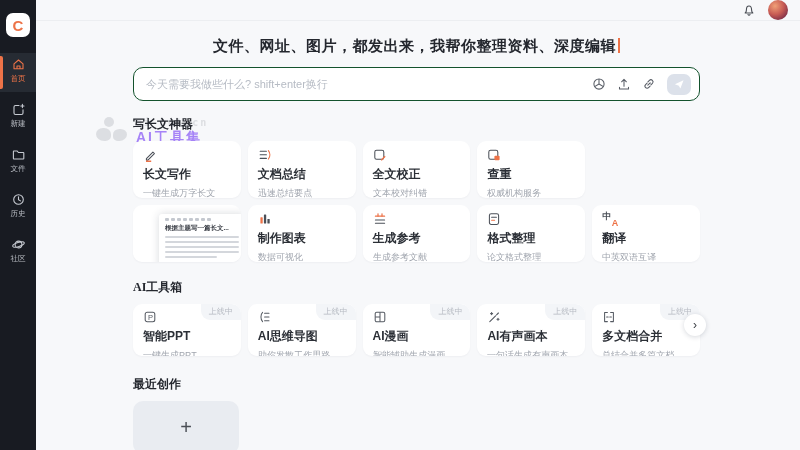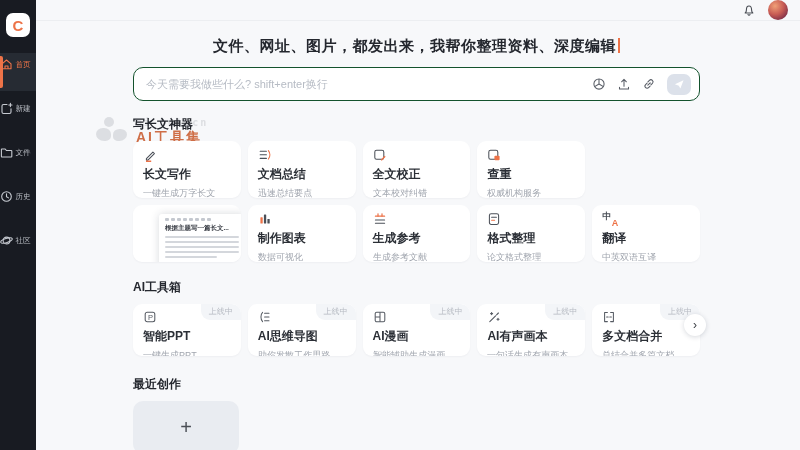--- a/index.html
+++ b/index.html
@@ -5,21 +5,21 @@
   * { margin:0; padding:0; box-sizing:border-box; }
   html,body { width:800px; height:450px; overflow:hidden; }
   body { font-family:"Liberation Sans","DejaVu Sans",sans-serif; background:#F7F8FA; }
   .app { position:relative; width:800px; height:450px; display:flex; }
 
   
   .sidebar { width:36px; height:450px; background:#181B22; flex:0 0 36px; display:flex; flex-direction:column; align-items:center; z-index:5; }
   .logo { width:24px; height:24px; margin-top:13px; background:#fff; border-radius:7px; display:flex; align-items:center; justify-content:center;
           color:#ED7348; font-weight:800; font-size:15px; line-height:1; }
   .nav { margin-top:16px; width:100%; display:flex; flex-direction:column; gap:6px; }
-  .nav-item { position:relative; width:100%; padding:5px 0 20px; display:flex; flex-direction:row; align-items:center; gap:2px; color:#C7CBD2; cursor:pointer; }
+  .nav-item { position:relative; width:100%; padding:5px 0 8px; display:flex; flex-direction:column; align-items:center; gap:2px; color:#C7CBD2; cursor:pointer; }
   .nav-item .nav-label { font-size:8px; color:#B9BDC4; transform:scale(.95); }
   .nav-item svg { display:block; }
   .nav-item.active { background:#262B33; color:#ED7348; }
   .nav-item.active .nav-label { color:#ED7348; }
   .nav-item.active::before { content:""; position:absolute; left:0; top:3px; bottom:3px; width:3px; background:#ED7348; border-radius:0 2px 2px 0; }
 
   
   .main { flex:1; display:flex; flex-direction:column; min-width:0; }
   .topbar { height:28px; border-bottom:1px solid #ECEEF1; display:flex; align-items:center; justify-content:flex-end; gap:12px; padding:0 12px; }
   .bell { color:#4A4E55; display:flex; cursor:pointer; }
@@ -39,26 +39,26 @@
   .send-btn { width:24px; height:21px; border-radius:7px; background:#DCE1EA; display:flex; align-items:center; justify-content:center; cursor:pointer; }
 
   
   .watermark { position:absolute; left:60px; top:96px; display:flex; align-items:flex-start; gap:6px; opacity:.75; pointer-events:none; z-index:1; }
   .wm-paw { position:relative; width:34px; height:26px; }
   .wm-paw i { position:absolute; background:#D4D6DA; border-radius:50%; }
   .wm-paw i:nth-child(1){ width:10px; height:10px; left:8px; top:0; }
   .wm-paw i:nth-child(2){ width:15px; height:13px; left:0; top:11px; border-radius:50% 50% 40% 60%; }
   .wm-paw i:nth-child(3){ width:14px; height:12px; left:17px; top:12px; border-radius:50% 50% 60% 40%; }
   .wm-text1 { font-family:"DejaVu Sans Mono","Liberation Mono",monospace; font-size:10px; letter-spacing:2px; color:#D4D6DA; font-weight:700; }
-  .wm-text2 { font-size:14px; font-weight:800; color:#c2410c; letter-spacing:2px; margin-top:1px; }
+  .wm-text2 { font-size:14px; font-weight:800; color:#8b5cf6; letter-spacing:2px; margin-top:1px; }
 
   
   .section-title { font-size:12px; font-weight:700; color:#24272E; position:relative; z-index:2; }
   .st-writer { margin-top:15px; }
-  .st-toolbox { margin-top:17px; }
+  .st-toolbox { margin-top:17px;font-family:Liberation Serif, serif; }
   .st-recent { margin-top:20px; }
 
   .grid { display:grid; grid-template-columns:repeat(5,1fr); gap:7px; position:relative; z-index:2; }
   .g1 { margin-top:8px; } .g2 { margin-top:7px; } .g3 { margin-top:8px; }
   .card { background:#fff; border-radius:9px; padding:7px 10px 6px; height:57px; box-shadow:0 1px 2px rgba(17,24,39,.04); cursor:pointer; position:relative; overflow:hidden; }
   .card-tool { height:52px; padding-top:6px; }
   .icon14 { height:14px; display:flex; align-items:flex-end; color:#4B5058; }
   .card-title { margin-top:4px; font-size:12px; font-weight:700; color:#2B2F36; white-space:nowrap; }
   .card-sub { margin-top:4px; font-size:9.5px; color:#A0A5AE; white-space:nowrap; transform-origin:left; transform:scale(.95); }
   .badge { position:absolute; top:0; right:0; font-size:8px; color:#B6BAC2; background:#F3F5F8; padding:2px 8px 3px; border-radius:0 9px 0 9px; }

